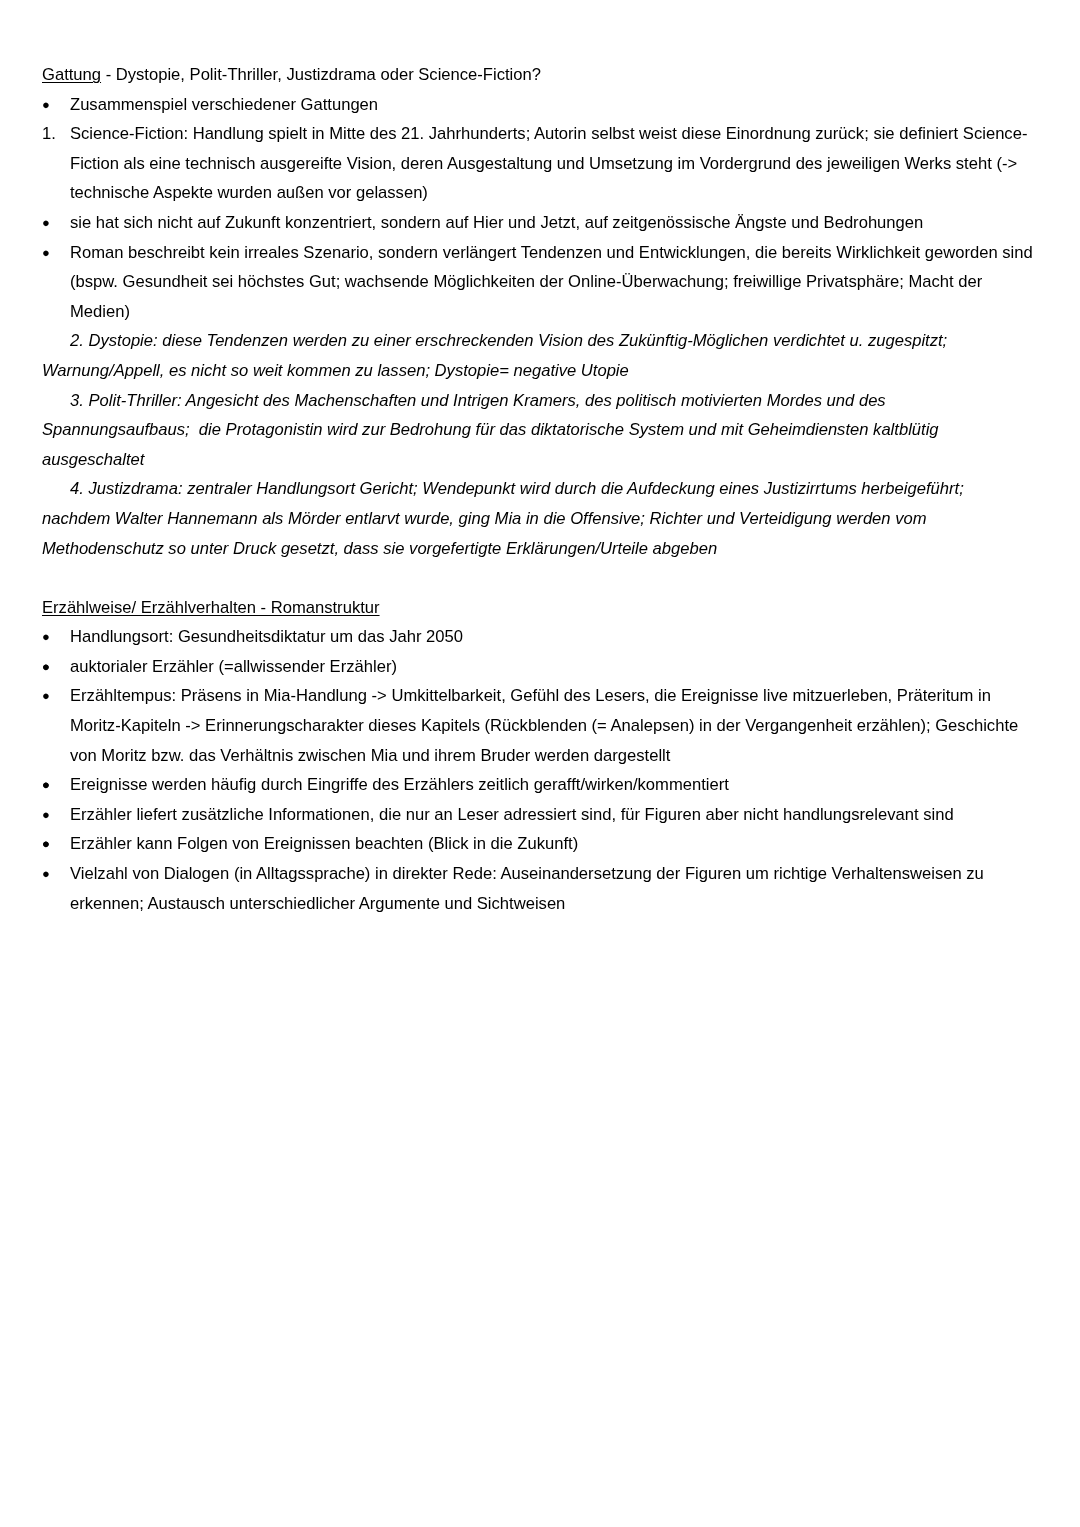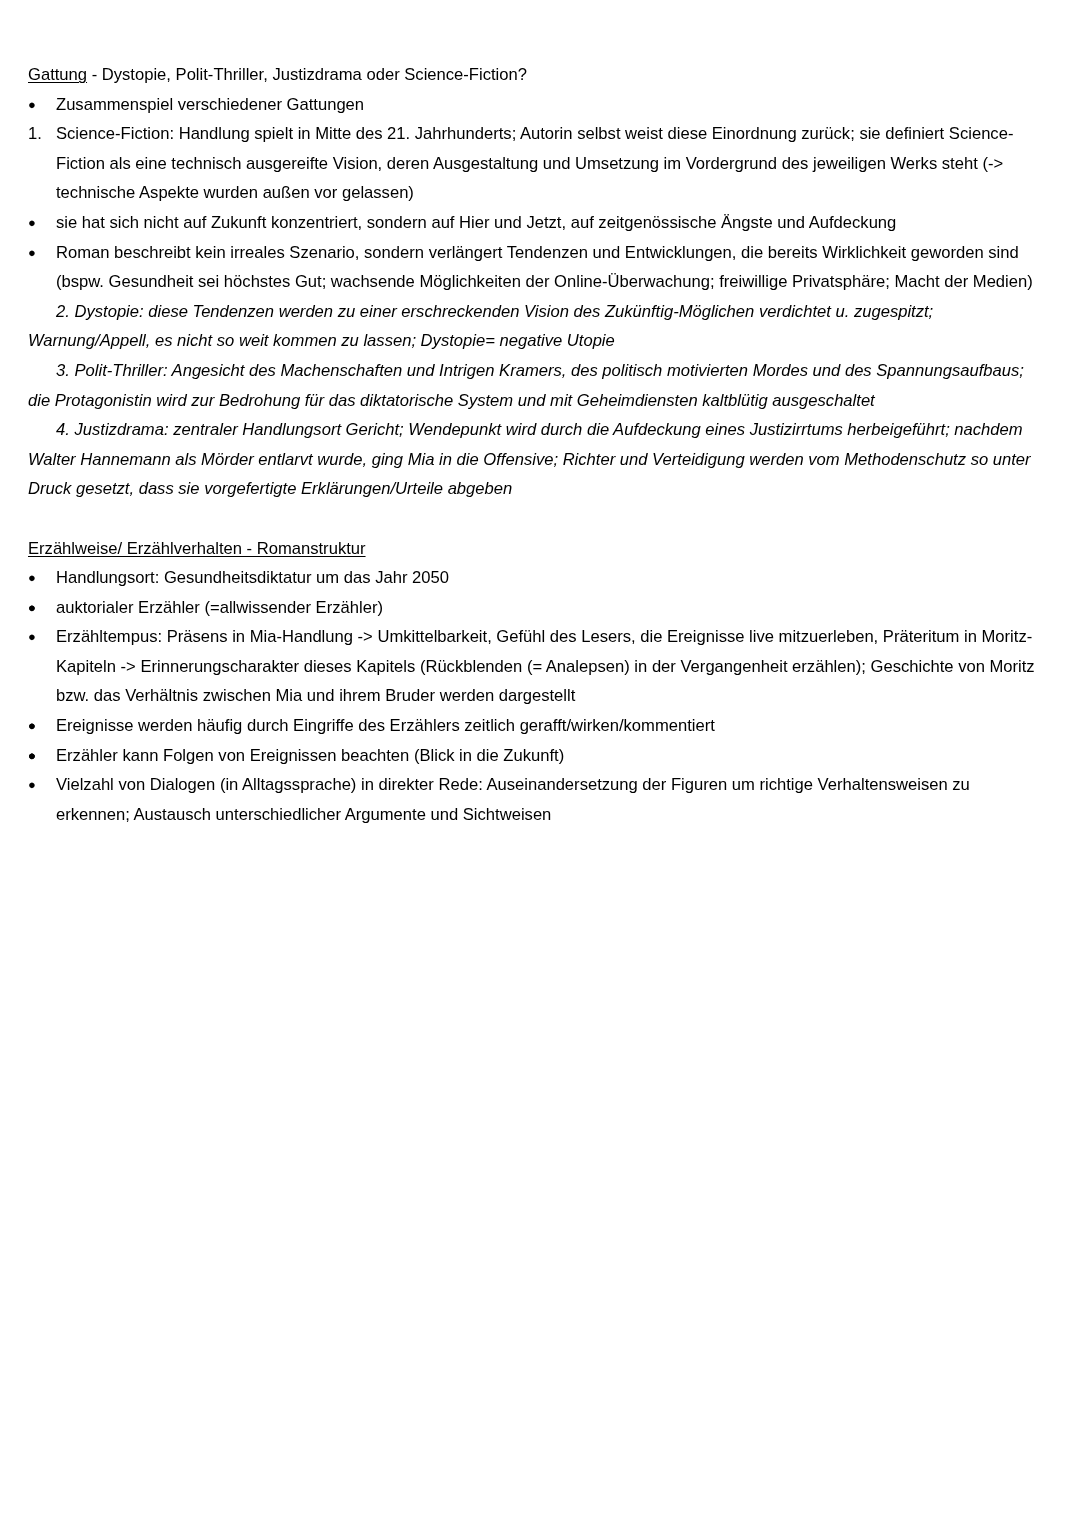--- a/index.html
+++ b/index.html
@@ -14,21 +14,21 @@
     font-family: "Liberation Sans", sans-serif;
     color: #000000;
     -webkit-font-smoothing: antialiased;
   }
   .page {
     position: relative;
     width: 1080px;
     height: 1527px;
     background: #ffffff;
     box-sizing: border-box;
-    padding: 60px 45px 0 28px;
+    padding: 60px 45px 0 42px;
   }
   .doc {
     font-size: 16.6px;
     line-height: 29.6px;
   }
 
   
   .heading {
     margin: 0;
     font-size: 16.6px;
@@ -92,34 +92,34 @@
 </style>
 </head>
 <body>
 
 <div class="page">
   <div class="doc" id="doc-root">
       <div class="heading"><span class="u">Gattung</span><span class="text"> - Dystopie, Polit-Thriller, Justizdrama oder Science-Fiction?</span></div>
       <div class="block">
         <div class="item bullet"><span class="marker">●</span><span class="text">Zusammenspiel verschiedener Gattungen</span></div>
         <div class="item num"><span class="marker">1.</span><span class="text">Science-Fiction: Handlung spielt in Mitte des 21. Jahrhunderts; Autorin selbst weist diese Einordnung zurück; sie definiert Science-Fiction als eine technisch ausgereifte Vision, deren Ausgestaltung und Umsetzung im Vordergrund des jeweiligen Werks steht (-&gt; technische Aspekte wurden außen vor gelassen)</span></div>
-        <div class="item bullet"><span class="marker">●</span><span class="text">sie hat sich nicht auf Zukunft konzentriert, sondern auf Hier und Jetzt, auf zeitgenössische Ängste und Aufdeckung</span></div>
+        <div class="item bullet"><span class="marker">●</span><span class="text">sie hat sich nicht auf Zukunft konzentriert, sondern auf Hier und Jetzt, auf zeitgenössische Ängste und Bedrohungen</span></div>
         <div class="item bullet"><span class="marker">●</span><span class="text">Roman beschreibt kein irreales Szenario, sondern verlängert Tendenzen und Entwicklungen, die bereits Wirklichkeit geworden sind (bspw. Gesundheit sei höchstes Gut; wachsende Möglichkeiten der Online-Überwachung; freiwillige Privatsphäre; Macht der Medien)</span></div>
         <div class="item num flush"><span class="marker">2.</span> <span class="text">Dystopie: diese Tendenzen werden zu einer erschreckenden Vision des Zukünftig-Möglichen verdichtet u. zugespitzt; Warnung/Appell, es nicht so weit kommen zu lassen; Dystopie= negative Utopie</span></div>
         <div class="item num flush"><span class="marker">3.</span> <span class="text">Polit-Thriller: Angesicht des Machenschaften und Intrigen Kramers, des politisch motivierten Mordes und des Spannungsaufbaus;  die Protagonistin wird zur Bedrohung für das diktatorische System und mit Geheimdiensten kaltblütig ausgeschaltet</span></div>
         <div class="item num flush"><span class="marker">4.</span> <span class="text">Justizdrama: zentraler Handlungsort Gericht; Wendepunkt wird durch die Aufdeckung eines Justizirrtums herbeigeführt; nachdem Walter Hannemann als Mörder entlarvt wurde, ging Mia in die Offensive; Richter und Verteidigung werden vom Methodenschutz so unter Druck gesetzt, dass sie vorgefertigte Erklärungen/Urteile abgeben</span></div>
       </div>
       <div class="spacer">&nbsp;</div>
       <div class="heading"><span class="u">Erzählweise/ Erzählverhalten - Romanstruktur</span></div>
       <div class="block">
         <div class="item bullet"><span class="marker">●</span><span class="text">Handlungsort: Gesundheitsdiktatur um das Jahr 2050</span></div>
         <div class="item bullet"><span class="marker">●</span></div>
         <div class="item bullet"><span class="marker">●</span><span class="text">auktorialer Erzähler (=allwissender Erzähler)</span></div>
         <div class="item bullet"><span class="marker">●</span><span class="text">Erzähltempus: Präsens in Mia-Handlung -&gt; Umkittelbarkeit, Gefühl des Lesers, die Ereignisse live mitzuerleben, Präteritum in Moritz-Kapiteln -&gt; Erinnerungscharakter dieses Kapitels (Rückblenden (= Analepsen) in der Vergangenheit erzählen); Geschichte von Moritz bzw. das Verhältnis zwischen Mia und ihrem Bruder werden dargestellt</span></div>
         <div class="item bullet"><span class="marker">●</span></div>
         <div class="item bullet"><span class="marker">●</span><span class="text">Ereignisse werden häufig durch Eingriffe des Erzählers zeitlich gerafft/wirken/kommentiert</span></div>
-        <div class="item bullet"><span class="marker">●</span></div>
+        <div class="item bullet"><span class="marker">●</span><span class="text">Erzähler liefert zusätzliche Informationen, die nur an Leser adressiert sind, für Figuren aber nicht handlungsrelevant sind</span></div>
         <div class="item bullet"><span class="marker">●</span></div>
         <div class="item bullet"><span class="marker">●</span><span class="text">Erzähler kann Folgen von Ereignissen beachten (Blick in die Zukunft)</span></div>
         <div class="item bullet"><span class="marker">●</span><span class="text">Vielzahl von Dialogen (in Alltagssprache) in direkter Rede: Auseinandersetzung der Figuren um richtige Verhaltensweisen zu erkennen; Austausch unterschiedlicher Argumente und Sichtweisen</span></div>
       </div>
     </div>
 </div>
 
 </body></html>

